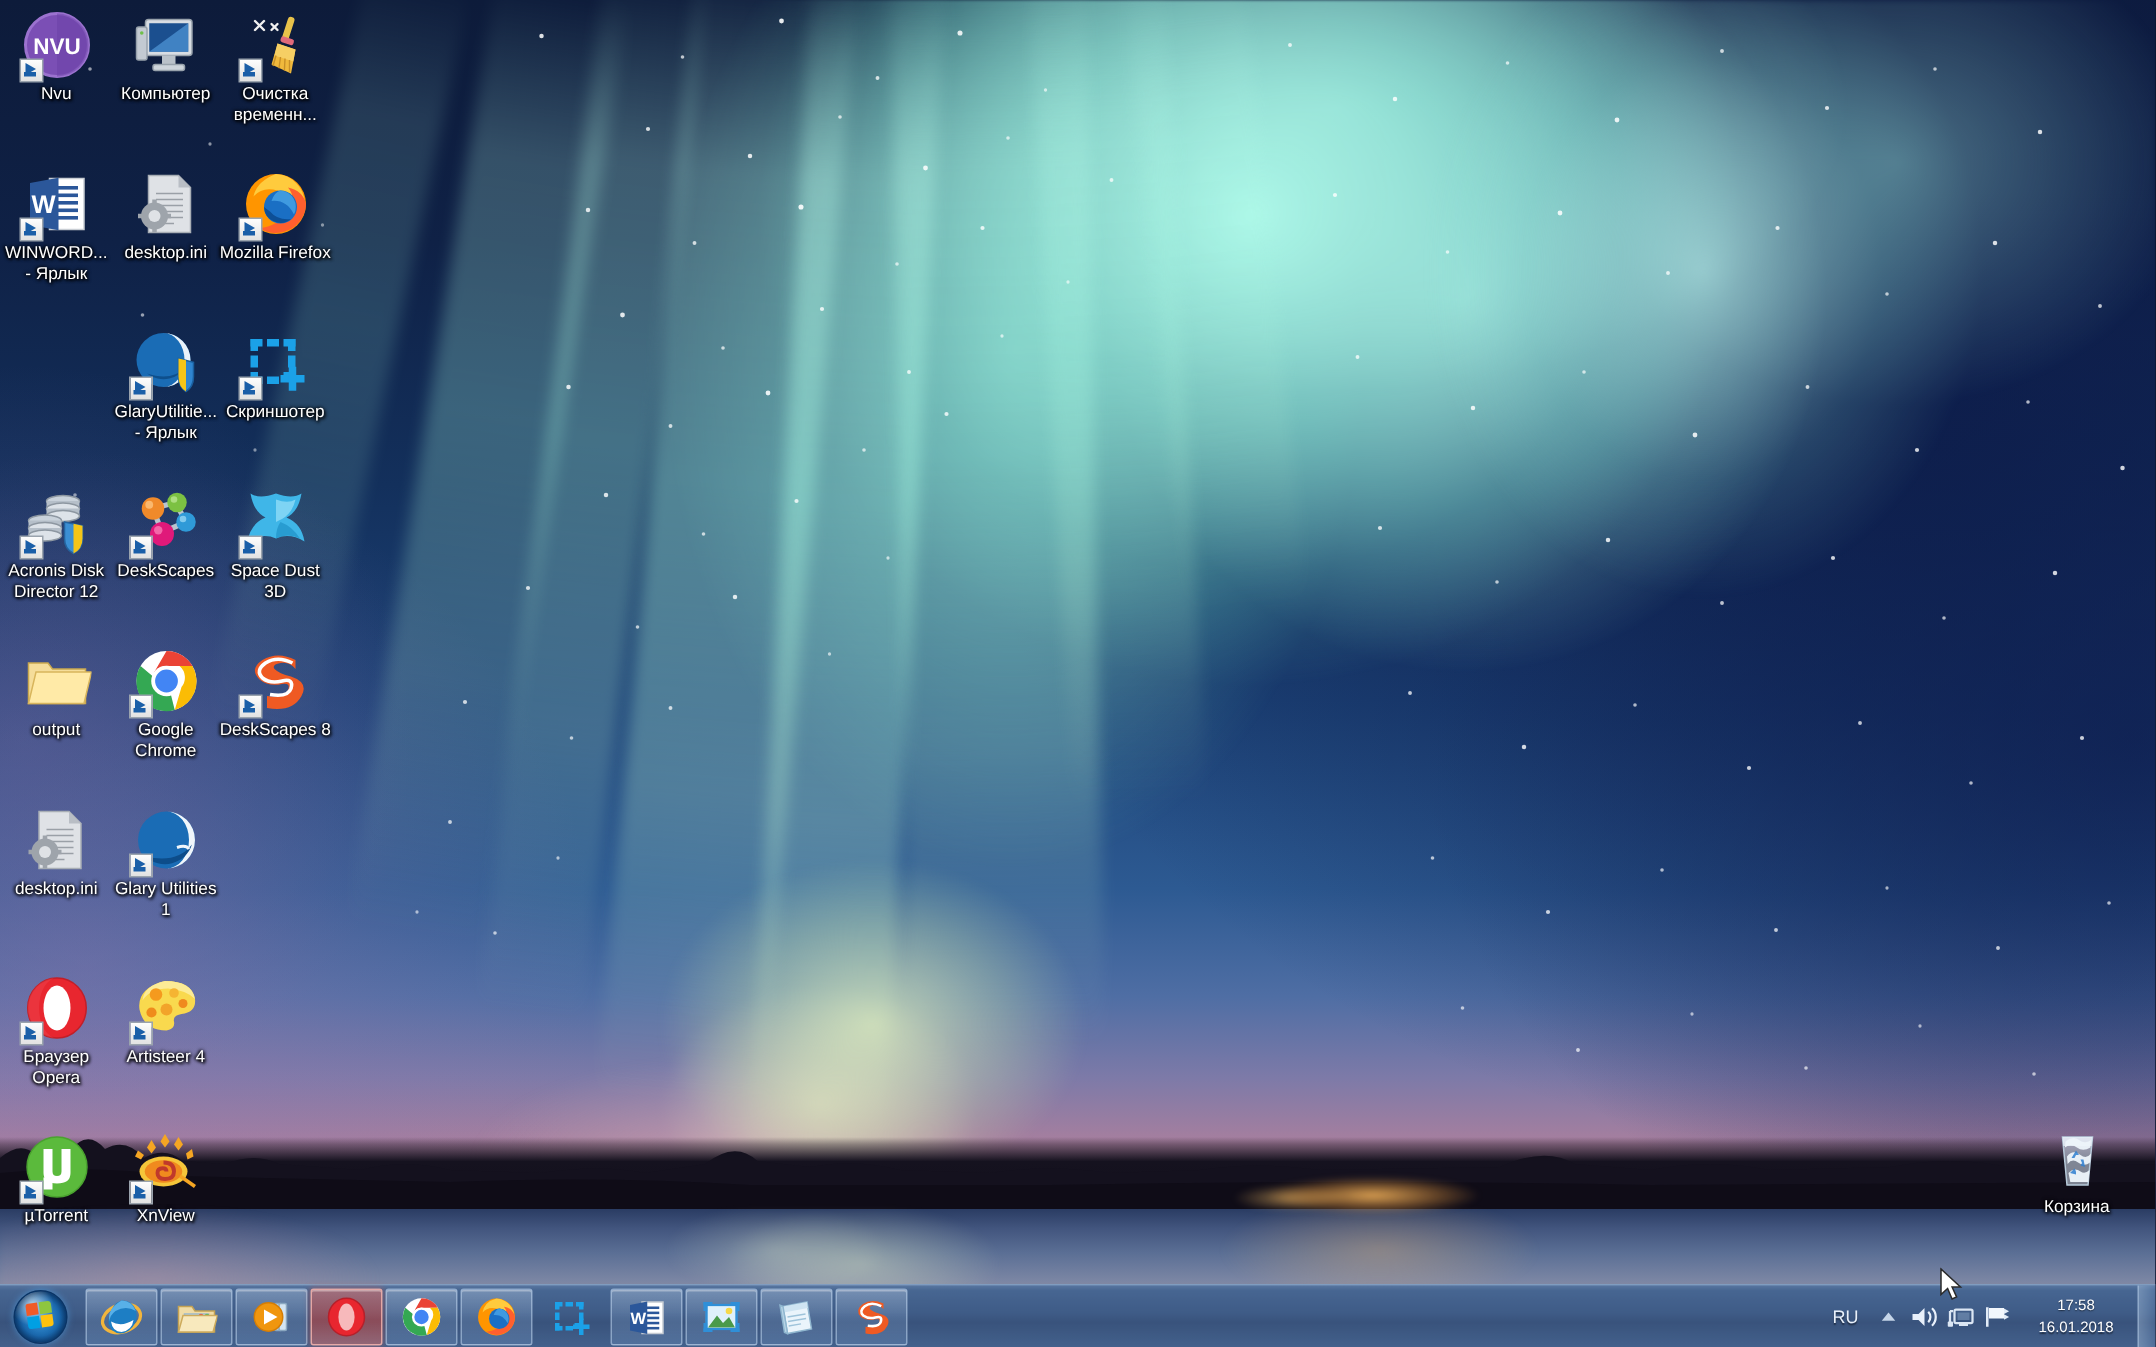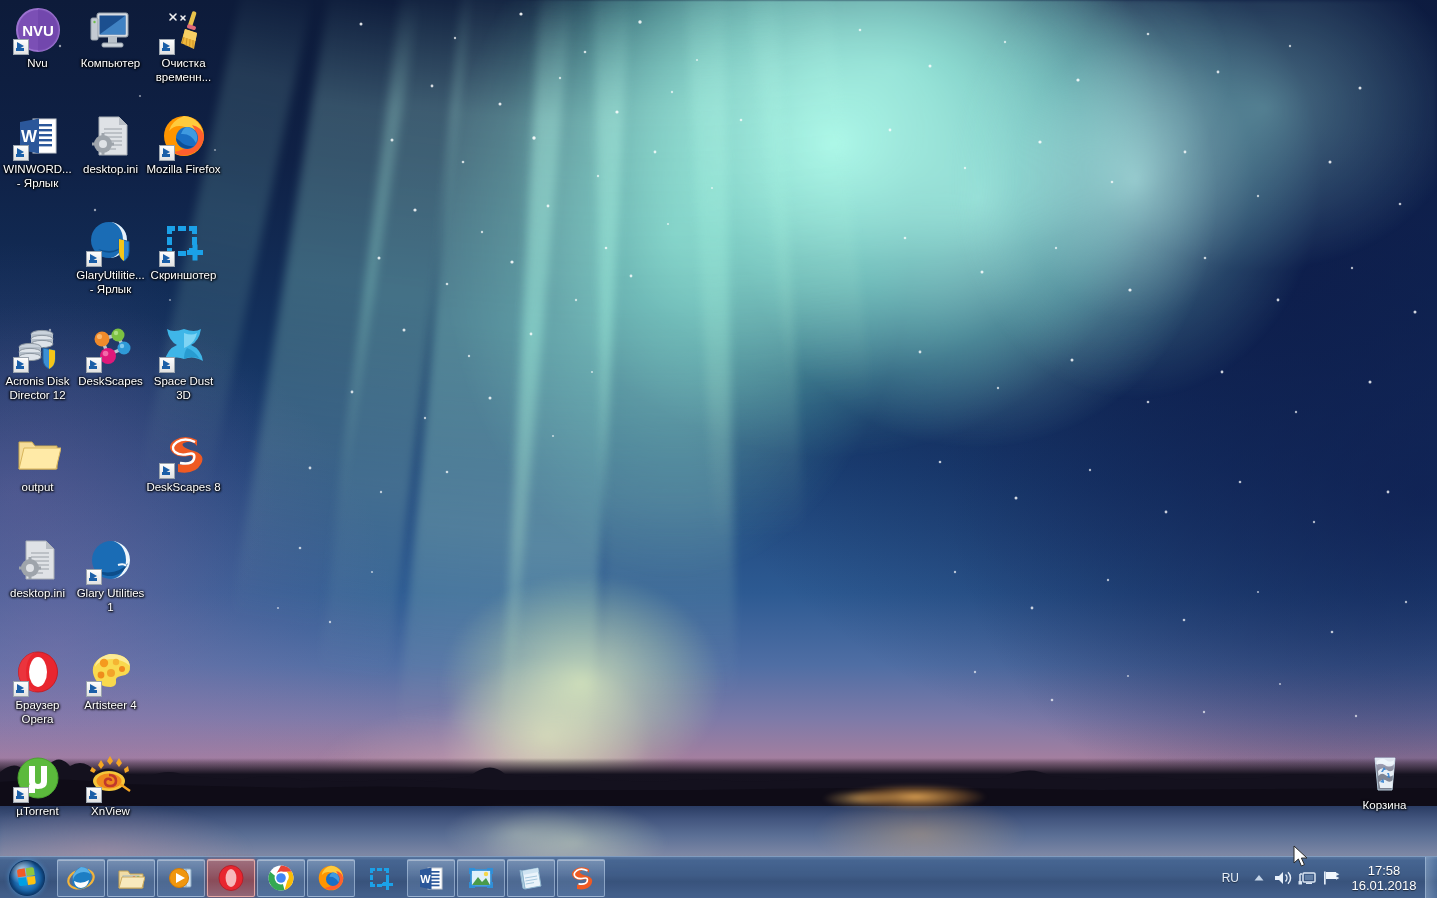--- a/index.html
+++ b/index.html
@@ -219,21 +219,21 @@
   #tray{ margin-left:auto; display:flex; align-items:center; height:42px; padding-right:0; }
   .tray-lang{
     color:#e9f1fb; font-size:12px; padding:0 8px; cursor:pointer;
     text-shadow:0 1px 1px rgba(0,0,0,.5);
   }
   .tray-ic{
     width:24px;height:30px; display:flex;align-items:center;justify-content:center;
     cursor:pointer;
   }
   #clock{
-    width:82px; text-align:center; color:#fff; font-size:13px; line-height:15px;
+    width:82px; text-align:center; color:#fff; font-size:10px; line-height:15px;
     cursor:pointer; text-shadow:0 1px 1px rgba(0,0,0,.55); padding:0 4px;
   }
   #showdesktop{
     width:12px; height:42px; cursor:pointer;
     background:linear-gradient(to right, rgba(190,215,240,.35), rgba(120,155,200,.25));
     border-left:1px solid rgba(210,230,250,.5);
   }
 
   
   #cursor{ position:absolute; left:1293px; top:845px; width:18px;height:24px; pointer-events:none; }
@@ -605,20 +605,34 @@
           <path d="M14,30 q4,-8 8,-2 q3,4 6,-2 v10 h-14Z" fill="#2f8f4a"></path>
           <circle cx="19" cy="23" r="2.4" fill="#f0c23c"></circle>
           <path d="M21,33 q3,-6 7,-3 v6 h-7Z" fill="#d2452e"></path>
         </g>
         <path d="M4,38 L9,17 L46,17 L41,38 Z" fill="#ffeaa7" stroke="#d8b55c"></path>
       </svg>
     </div>
     <div class="lbl">output</div>
   </div>
 
+  <div class="dicon" style="left:73px;top:430px">
+    <div class="glyph">
+      <svg width="46" height="46" viewBox="0 0 46 46">
+        <circle cx="23" cy="23" r="20" fill="#fff"></circle>
+        <path d="M23,3 A20,20 0 0,1 40.3,13 L23,13 A10,10 0 0,0 14.3,18 Z" fill="#ea4335" transform="rotate(0 23 23)"></path>
+        <path d="M40.3,13 A20,20 0 0,1 28.5,42.4 L33,27 A10,10 0 0,0 31.7,13 Z" fill="#fbbc05"></path>
+        <path d="M28.5,42.4 A20,20 0 0,1 5.7,13 L17,22.5 A10,10 0 0,0 26,32.4 Z" fill="#34a853"></path>
+        <circle cx="23" cy="23" r="10.2" fill="#fff"></circle>
+        <circle cx="23" cy="23" r="7.6" fill="#4285f4"></circle>
+      </svg>
+      <span class="shortcut"></span>
+    </div>
+    <div class="lbl">Google Chrome</div>
+  </div>
 
   <div class="dicon" style="left:146px;top:430px">
     <div class="glyph">
       <svg width="46" height="46" viewBox="0 0 46 46">
         <path d="M36,9 Q24,3 14,9 Q5,15 12,22 Q18,27 27,25 Q33,24 31,29 Q28,35 17,33 L17,41 Q34,44 40,33 Q45,24 33,20 Q25,18 22,15 Q20,12 26,11 Q32,10 36,15 Z" fill="#ef5a23"></path>
         <path d="M34,11 Q24,6 16,11 Q9,16 14,21 Q19,25 27,23 Q35,21 33,28 Q31,34 19,32" fill="none" stroke="#fff" stroke-width="2.4"></path>
       </svg>
       <span class="shortcut"></span>
     </div>
     <div class="lbl">DeskScapes 8</div>

